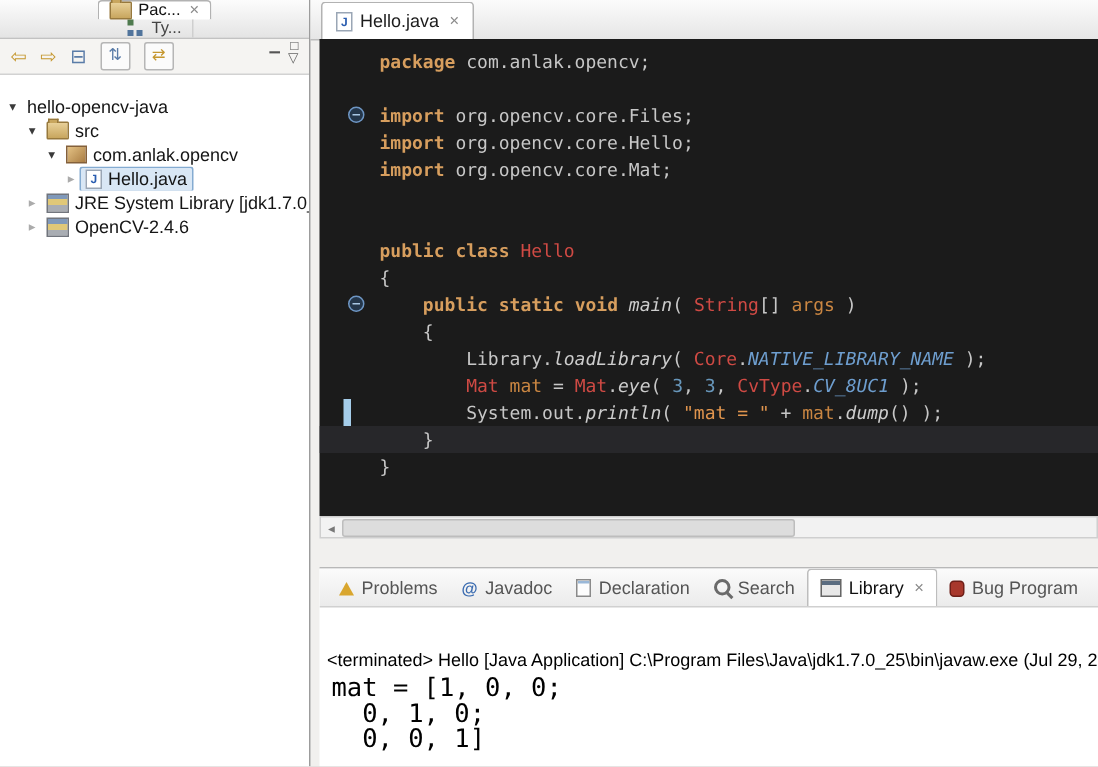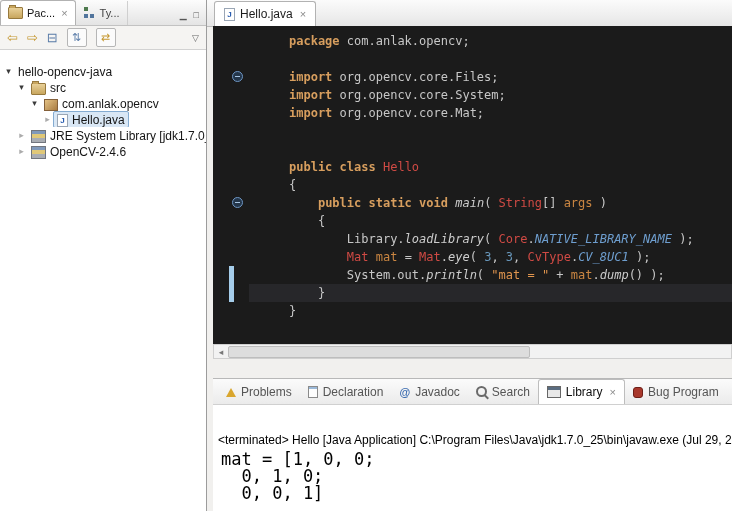--- a/index.html
+++ b/index.html
@@ -3,40 +3,40 @@
 <meta charset="utf-8">
 <style>
   html,body{margin:0;padding:0;background:#d8d6d3;}
   #app{position:relative;width:732px;height:511px;background:#f1f0ee;overflow:hidden;
        font-family:"Liberation Sans",sans-serif;-webkit-font-smoothing:antialiased;}
 
   
   .left-panel{position:absolute;left:0;top:0;width:206px;height:511px;background:#fff;
               border-right:1px solid #9c9c9c;overflow:hidden;}
   .lp-tabs{height:25px;background:linear-gradient(#fcfcfc,#e4e4e4);border-bottom:1px solid #c2c2c2;
-           display:flex;align-items:flex-end;}
+           display:flex;align-items:center;flex-direction:column;}
   .lp-tab{display:flex;align-items:center;gap:4px;height:24px;padding:0 7px;font-size:11px;color:#444;
           border-right:1px solid #cfcfcf;white-space:nowrap;}
   .lp-tab.active{background:#fff;border:1px solid #b2b2b2;border-bottom:none;border-radius:3px 3px 0 0;color:#111;}
   .lp-winbtns{margin-left:auto;display:flex;gap:7px;align-items:center;padding:0 7px 5px 0;color:#555;font-size:9px;}
   .tclose{color:#8a8a8a;font-size:11px;line-height:1;margin-left:2px;}
   .lp-toolbar{height:23px;display:flex;align-items:center;gap:9px;padding:0 7px;background:#f5f4f2;
               border-bottom:1px solid #d2d2d2;font-size:13px;}
   .tb-ic{line-height:1;}
   .tb-ic.gold{color:#c5972f;}
   .tb-ic.blue{color:#5a7ca8;}
   .tb-btn{width:18px;height:17px;border:1px solid #b6b6b6;border-radius:2px;background:#fbfbfb;
           display:flex;align-items:center;justify-content:center;font-size:11px;}
   .tb-menu{margin-left:auto;color:#666;font-size:9px;}
 
   .tree{font-size:12px;color:#151515;padding-top:13px;}
   .trow{height:16px;display:flex;align-items:center;white-space:nowrap;overflow:hidden;}
   .tarrow{width:11px;text-align:center;font-size:9px;color:#3a3a3a;flex:0 0 auto;}
   .tarrow.col{color:#ababab;}
-  .tinner{display:flex;align-items:flex-end;gap:4px;height:15px;padding:0 3px;border:1px solid transparent;border-radius:2px;}
+  .tinner{display:flex;align-items:center;gap:4px;height:15px;padding:0 3px;border:1px solid transparent;border-radius:2px;}
   .tinner.sel{background:#d9e7f5;border-color:#84abd1;}
   .ti{display:inline-block;flex:0 0 auto;}
   .ic-folder-gold,.ic-src-folder{width:13px;height:10px;background:linear-gradient(#e8d098,#c8a65e);
         border:1px solid #97793d;border-radius:1px;position:relative;}
   .ic-folder-gold::before,.ic-src-folder::before{content:"";position:absolute;top:-3px;left:0;width:5px;height:2px;
         background:#c8a65e;border:1px solid #97793d;border-bottom:none;}
   .ic-package{width:12px;height:10px;background:linear-gradient(135deg,#e4c285,#a97c42);border:1px solid #84603a;}
   .ic-library{width:13px;height:11px;border:1px solid #71757d;
         background:linear-gradient(#8099ba 0 3px,#e0c878 3px 7px,#a9adb3 7px 11px);}
   .ic-java-file{width:9px;height:11px;background:#fff;border:1px solid #9aa6b5;
@@ -46,21 +46,21 @@
         margin:0 8px 8px 1px;}
 
   
   .ed-tabbar{position:absolute;left:207px;top:0;right:0;height:26px;
              background:linear-gradient(#fbfbfb,#e6e6e6);border-bottom:1px solid #bcbcbc;}
   .ed-tab{position:absolute;left:7px;top:1px;height:24px;display:flex;align-items:center;gap:5px;
           padding:0 9px;background:#fff;border:1px solid #b2b2b2;border-bottom:none;
           border-radius:3px 3px 0 0;font-size:12px;color:#1c1c1c;}
   .editor{position:absolute;left:213px;top:26px;right:0;height:318px;background:#1b1b1b;overflow:hidden;}
   .code{position:absolute;left:0;top:6px;right:0;font-family:"DejaVu Sans Mono",monospace;
-        font-size:12px;line-height:18px;color:#c7c7c7;padding-left:36px;}
+        font-size:12px;line-height:18px;color:#c7c7c7;}
   .cline{height:18px;padding-left:40px;white-space:pre;}
   .cline.cur{background:#27272a;}
   .tk-p{color:#c7c7c7;}
   .tk-k{color:#d79e5e;font-weight:bold;}
   .tk-t{color:#cf4a44;}
   .tk-s{color:#e0954e;}
   .tk-n{color:#6897bb;}
   .tk-c{color:#6e9ecf;font-style:italic;}
   .tk-m{color:#cdcdcd;font-style:italic;}
   .tk-v{color:#ca8642;}
@@ -182,21 +182,21 @@
       <span class="tclose">×</span>
     </div>
   </div>
 
   <div class="editor" id="editor">
     <div class="rangebar" id="rangebar" style="top: 240px; height: 36px;"></div>
     <div class="code" id="code">
         <div class="cline"><span class="tk-k">package</span><span class="tk-p"> com.anlak.opencv;</span></div>
         <div class="cline"></div>
         <div class="cline"><span class="tk-k">import</span><span class="tk-p"> org.opencv.core.Files;</span></div>
-        <div class="cline"><span class="tk-k">import</span><span class="tk-p"> org.opencv.core.System;</span></div>
+        <div class="cline"><span class="tk-k">import</span><span class="tk-p"> org.opencv.core.Hello;</span></div>
         <div class="cline"><span class="tk-k">import</span><span class="tk-p"> org.opencv.core.Mat;</span></div>
         <div class="cline"></div>
         <div class="cline"></div>
         <div class="cline"><span class="tk-k">public</span><span class="tk-p"> </span><span class="tk-k">class</span><span class="tk-p"> </span><span class="tk-t">Hello</span></div>
         <div class="cline"><span class="tk-p">{</span></div>
         <div class="cline"><span class="tk-p">    </span><span class="tk-k">public</span><span class="tk-p"> </span><span class="tk-k">static</span><span class="tk-p"> </span><span class="tk-k">void</span><span class="tk-p"> </span><span class="tk-m">main</span><span class="tk-p">( </span><span class="tk-t">String</span><span class="tk-p">[] </span><span class="tk-v">args</span><span class="tk-p"> )</span></div>
         <div class="cline"><span class="tk-p">    {</span></div>
         <div class="cline"><span class="tk-p">        Library.</span><span class="tk-m">loadLibrary</span><span class="tk-p">( </span><span class="tk-t">Core</span><span class="tk-p">.</span><span class="tk-c">NATIVE_LIBRARY_NAME</span><span class="tk-p"> );</span></div>
         <div class="cline"><span class="tk-p">        </span><span class="tk-t">Mat</span><span class="tk-p"> </span><span class="tk-v">mat</span><span class="tk-p"> = </span><span class="tk-t">Mat</span><span class="tk-p">.</span><span class="tk-m">eye</span><span class="tk-p">( </span><span class="tk-n">3</span><span class="tk-p">, </span><span class="tk-n">3</span><span class="tk-p">, </span><span class="tk-t">CvType</span><span class="tk-p">.</span><span class="tk-c">CV_8UC1</span><span class="tk-p"> );</span></div>
         <div class="cline"><span class="tk-p">        System.out.</span><span class="tk-m">println</span><span class="tk-p">( </span><span class="tk-s">"mat = "</span><span class="tk-p"> + </span><span class="tk-v">mat</span><span class="tk-p">.</span><span class="tk-m">dump</span><span class="tk-p">() );</span></div>
@@ -211,26 +211,26 @@
     <span class="hs-thumb"></span>
   </div>
 
   <div class="bottom-panel">
     <div class="bp-tabs" id="btabs">
         <div class="bp-tab">
           <span class="bi ic-problems"></span>
           <span>Problems</span>
         </div>
         <div class="bp-tab">
+          <span class="bi ic-javadoc"></span>
+          <span>Javadoc</span>
+        </div>
+        <div class="bp-tab">
           <span class="bi ic-declaration"></span>
           <span>Declaration</span>
-        </div>
-        <div class="bp-tab">
-          <span class="bi ic-javadoc"></span>
-          <span>Javadoc</span>
         </div>
         <div class="bp-tab">
           <span class="bi ic-search"></span>
           <span>Search</span>
         </div>
         <div class="bp-tab active">
           <span class="bi ic-console"></span>
           <span>Library</span>
           <span class="tclose">×</span>
         </div>

